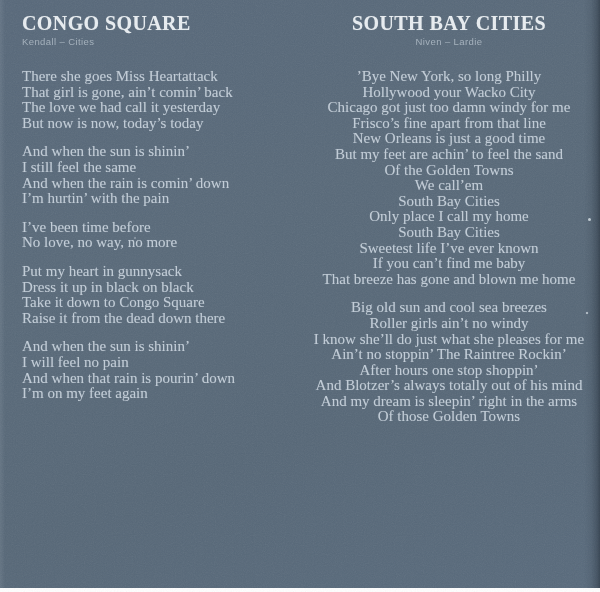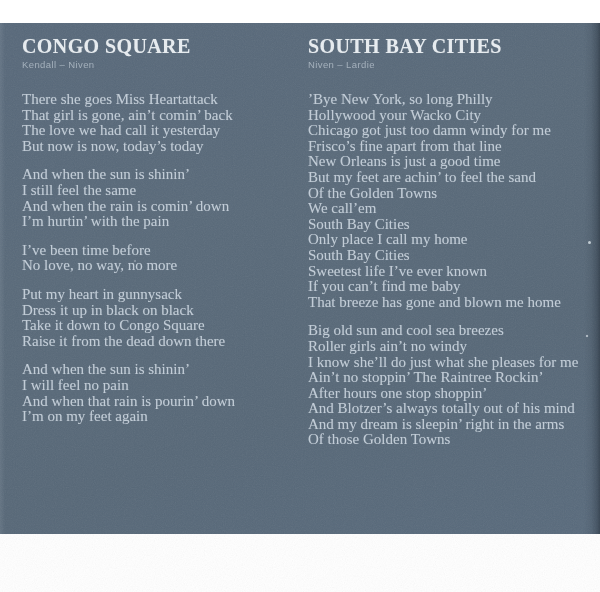--- a/index.html
+++ b/index.html
@@ -10,24 +10,23 @@
     width: 600px;
     height: 592px;
     overflow: hidden;
     position: relative;
     font-family: "Liberation Serif", serif;
   }
   .booklet-page {
     position: absolute;
     inset: 0;
     width: 600px;
-    height: 511px;
+    height: 588px;
     background:
       linear-gradient(160deg, #57687a 0%, #586979 38%, #566777 68%, #586a7c 100%);
-    margin-top: 23px;
   }
   
   .edge-shadow {
     position: absolute;
     top: 0;
     right: 0;
     width: 16px;
     height: 100%;
     background: linear-gradient(to right,
       rgba(30,40,52,0) 0%,
@@ -60,21 +59,21 @@
   }
   .dust.d1 { width: 3px; height: 3px; right: 9px;  top: 218px; }
   .dust.d2 { width: 2px; height: 2px; right: 12px; top: 312px; box-shadow: 0 0 1px rgba(228,236,242,0.6); }
   .dust.d3 { width: 2px; height: 2px; left: 134px; top: 237px; opacity: .5; }
 
   .column {
     position: absolute;
     top: 13px;
   }
   .column.left  { left: 22px;  width: 272px; }
-  .column.right { left: 308px; width: 282px; }
+  .column.right { left: 308px; width: 282px; text-align: center; }
 
   .song-title {
     font-family: "Liberation Serif", serif;
     font-weight: bold;
     font-size: 20px;
     line-height: 21px;
     letter-spacing: 0.4px;
     color: #e9eef2;
     text-shadow: 0 0 1px rgba(233,238,242,0.35);
   }
@@ -99,21 +98,21 @@
     white-space: nowrap;
   }
 </style>
 </head>
 <body>
 
 <div class="booklet-page">
 
   <div class="column left">
     <div class="song-title">CONGO SQUARE</div>
-    <div class="song-credits">Kendall – Niven</div>
+    <div class="song-credits">Kendall – Cities</div>
     <div class="lyrics">
         <p class="stanza">
           <span class="line">There she goes Miss Heartattack</span>
           <span class="line">That girl is gone, ain’t comin’ back</span>
           <span class="line">The love we had call it yesterday</span>
           <span class="line">But now is now, today’s today</span>
         </p>
         <p class="stanza">
           <span class="line">And when the sun is shinin’</span>
           <span class="line">I still feel the same</span>

